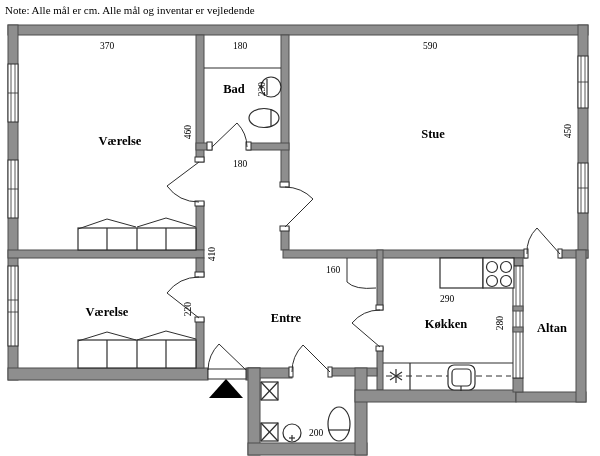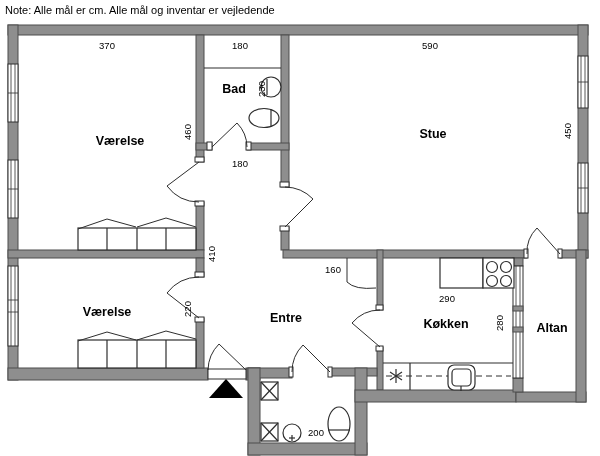--- a/index.html
+++ b/index.html
@@ -1,17 +1,17 @@
 <!DOCTYPE html>
 <html style="--wall: #8e8e8e; --wall-edge: #4d4d4d; --line: #2e2e2e; --bg: #ffffff;"><head>
 <meta charset="utf-8">
 <style>
   html,body{margin:0;padding:0;background:#fff;}
   .page{position:relative;width:600px;height:456px;background:var(--bg,#fff);
-        font-family:Liberation Sans, sans-serif;}
+        font-family:Liberation Serif, serif;}
   svg{display:block;}
   .wall{fill:var(--wall,#8e8e8e);stroke:var(--wall-edge,#4d4d4d);stroke-width:1;}
   .thinline{stroke:var(--line,#2e2e2e);stroke-width:1.2;fill:none;}
   .fixture{stroke:var(--line,#2e2e2e);stroke-width:1.2;fill:#fff;}
   .arc{stroke:var(--line,#2e2e2e);stroke-width:1;fill:none;}
   .win{fill:#fff;stroke:var(--line,#2e2e2e);stroke-width:1;}
   .winline{stroke:var(--line,#2e2e2e);stroke-width:0.8;fill:none;}
   .cap{fill:#fff;stroke:var(--line,#2e2e2e);stroke-width:1;}
   .note-text{font-size:11px;fill:#000;}
   .room-label{font-size:12.5px;font-weight:bold;fill:#000;text-anchor:middle;}

